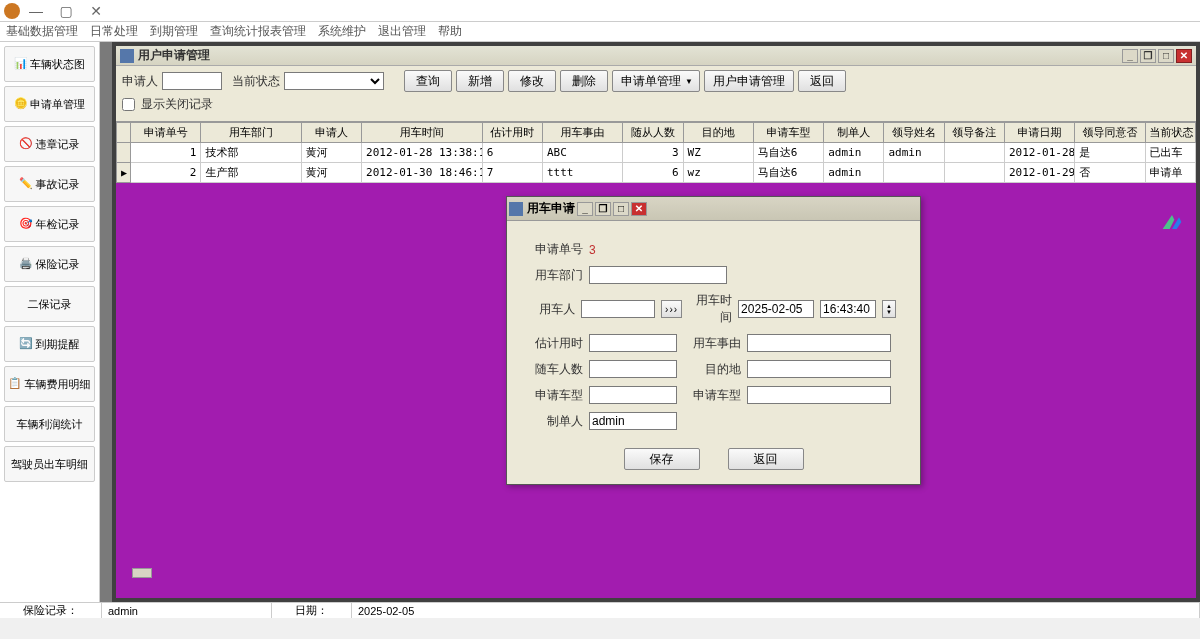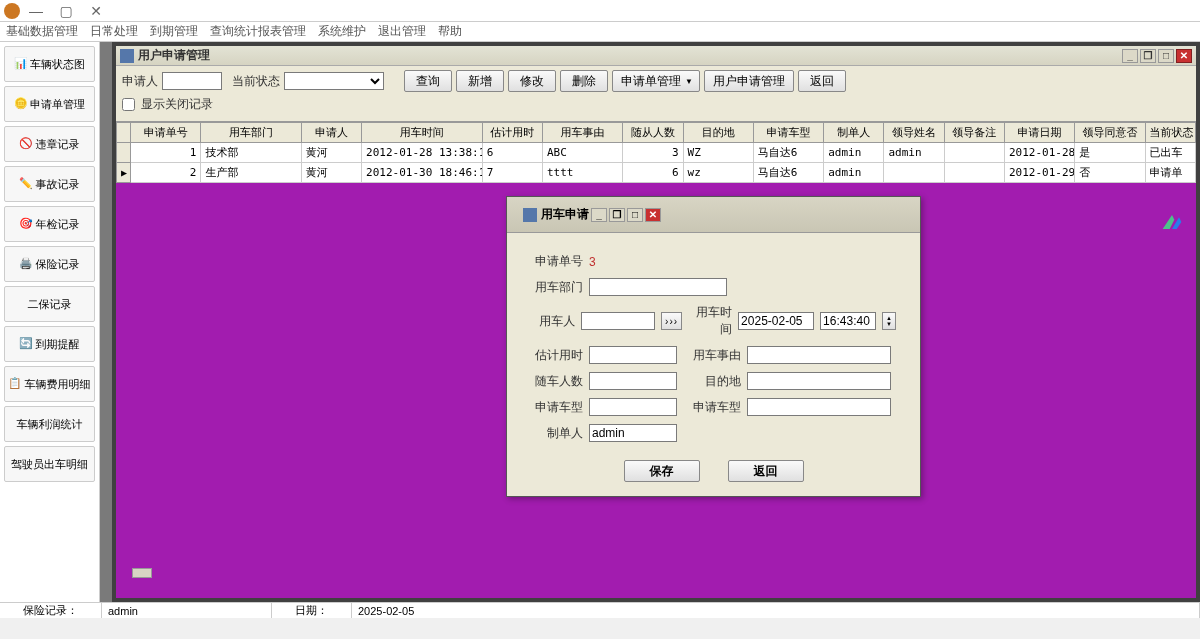--- a/index.html
+++ b/index.html
@@ -37,34 +37,34 @@
 .chk { margin-right: 2px; }
 
 .grid-wrap { border-top: 1px solid #999; }
 .grid { width: 100%; border-collapse: collapse; font-size: 11px; background: #fff; table-layout: fixed; }
 .grid th { background: #ece9d8; border: 1px solid #999; padding: 2px 4px; font-weight: normal; height: 18px; white-space: nowrap; overflow: hidden; }
 .grid td { border: 1px solid #ccc; padding: 2px 4px; height: 16px; white-space: nowrap; overflow: hidden; font-family: SimSun, monospace; }
 .grid .marker-col { width: 14px; background: #ece9d8; border-right: 1px solid #999; }
 .grid td.marker { background: #ece9d8; border: 1px solid #999; text-align: center; font-size: 10px; }
 
 .dialog { position: absolute; left: 390px; top: 150px; width: 415px; background: #ece9d8; border: 1px solid #555; box-shadow: 2px 2px 6px rgba(0,0,0,0.3); }
-.dlg-title { height: 36px; background: linear-gradient(#d8d5c4,#c9c6b4); display: flex; align-items: center; padding: 0 16px; font-size: 12px; font-weight: bold; border-bottom: 1px solid #999; }
+.dlg-title { height: 24px; background: linear-gradient(#d8d5c4,#c9c6b4); display: flex; align-items: center; padding: 0 2px; font-size: 12px; font-weight: bold; border-bottom: 1px solid #999; }
 .dlg-title .ico { width: 14px; height: 14px; background: #5577aa; margin-right: 4px; }
 .dlg-title .dlg-btn { width: 16px; height: 14px; background: #dcd9c8; border: 1px solid #999; margin-left: 2px; display: flex; align-items: center; justify-content: center; font-size: 10px; }
 .dlg-title .close { background: #c83030; color: #fff; }
 
 .dlg-body { padding: 20px 24px 14px; }
 .form-row { display: flex; align-items: center; margin-bottom: 8px; gap: 6px; }
 .form-label { width: 52px; text-align: right; font-size: 12px; color: #333; }
 .form-input { height: 18px; border: 1px solid #7a7a7a; background: #fff; padding: 0 2px; font-size: 12px; }
 .dots-btn { width: 24px; height: 18px; border: 1px solid #888; background: linear-gradient(#fafafa,#e0e0e0); font-size: 10px; letter-spacing: 1px; }
 .spin-btn { width: 16px; height: 18px; border: 1px solid #888; background: linear-gradient(#fafafa,#e0e0e0); display: flex; flex-direction: column; font-size: 6px; align-items: center; justify-content: center; line-height: 6px; }
 
 .dlg-buttons { display: flex; justify-content: center; gap: 28px; margin-top: 18px; }
-.dlg-buttons .btn { width: 76px; height: 22px; background: linear-gradient(#fafafa,#e0e0e0); border: 1px solid #888; border-radius: 2px; font-size: 12px; font-weight: bold; }
+.dlg-buttons .btn { width: 76px; height: 22px; background: linear-gradient(#fafafa,#e0e0e0); border: 1px solid #888; border-radius: 2px; font-size: 12px; }
 
 .grid-footer { position: absolute; bottom: 0; left: 0; right: 0; height: 16px; background: #ece9d8; border-top: 1px solid #999; display: flex; align-items: center; font-size: 11px; }
 .grid-footer .cell { border-right: 1px solid #999; padding: 0 6px; height: 100%; display: flex; align-items: center; }
 
 .status-bar { height: 16px; background: #fff; border-top: 1px solid #ccc; display: flex; align-items: center; font-size: 11px; }
 .status-bar .cell { border-right: 1px solid #ccc; padding: 0 6px; height: 100%; display: flex; align-items: center; }
 
 .float-icon { position: absolute; right: 14px; top: 166px; width: 28px; height: 28px; }
 .float-icon svg { width: 100%; height: 100%; }
 .red-num { color: #c03030; }

